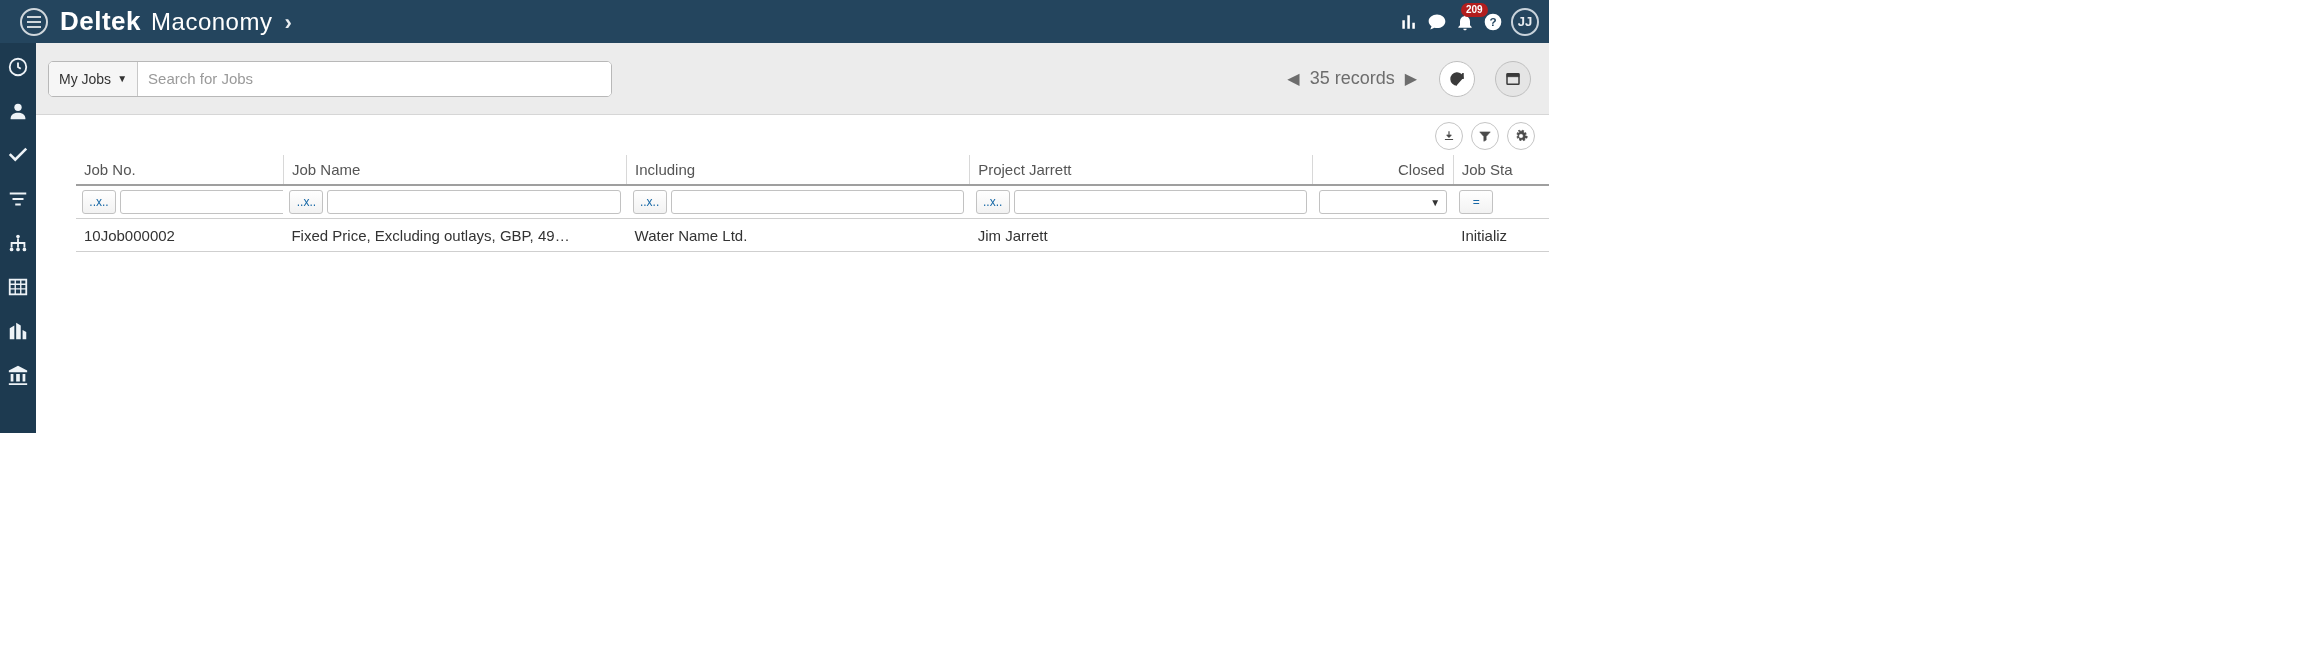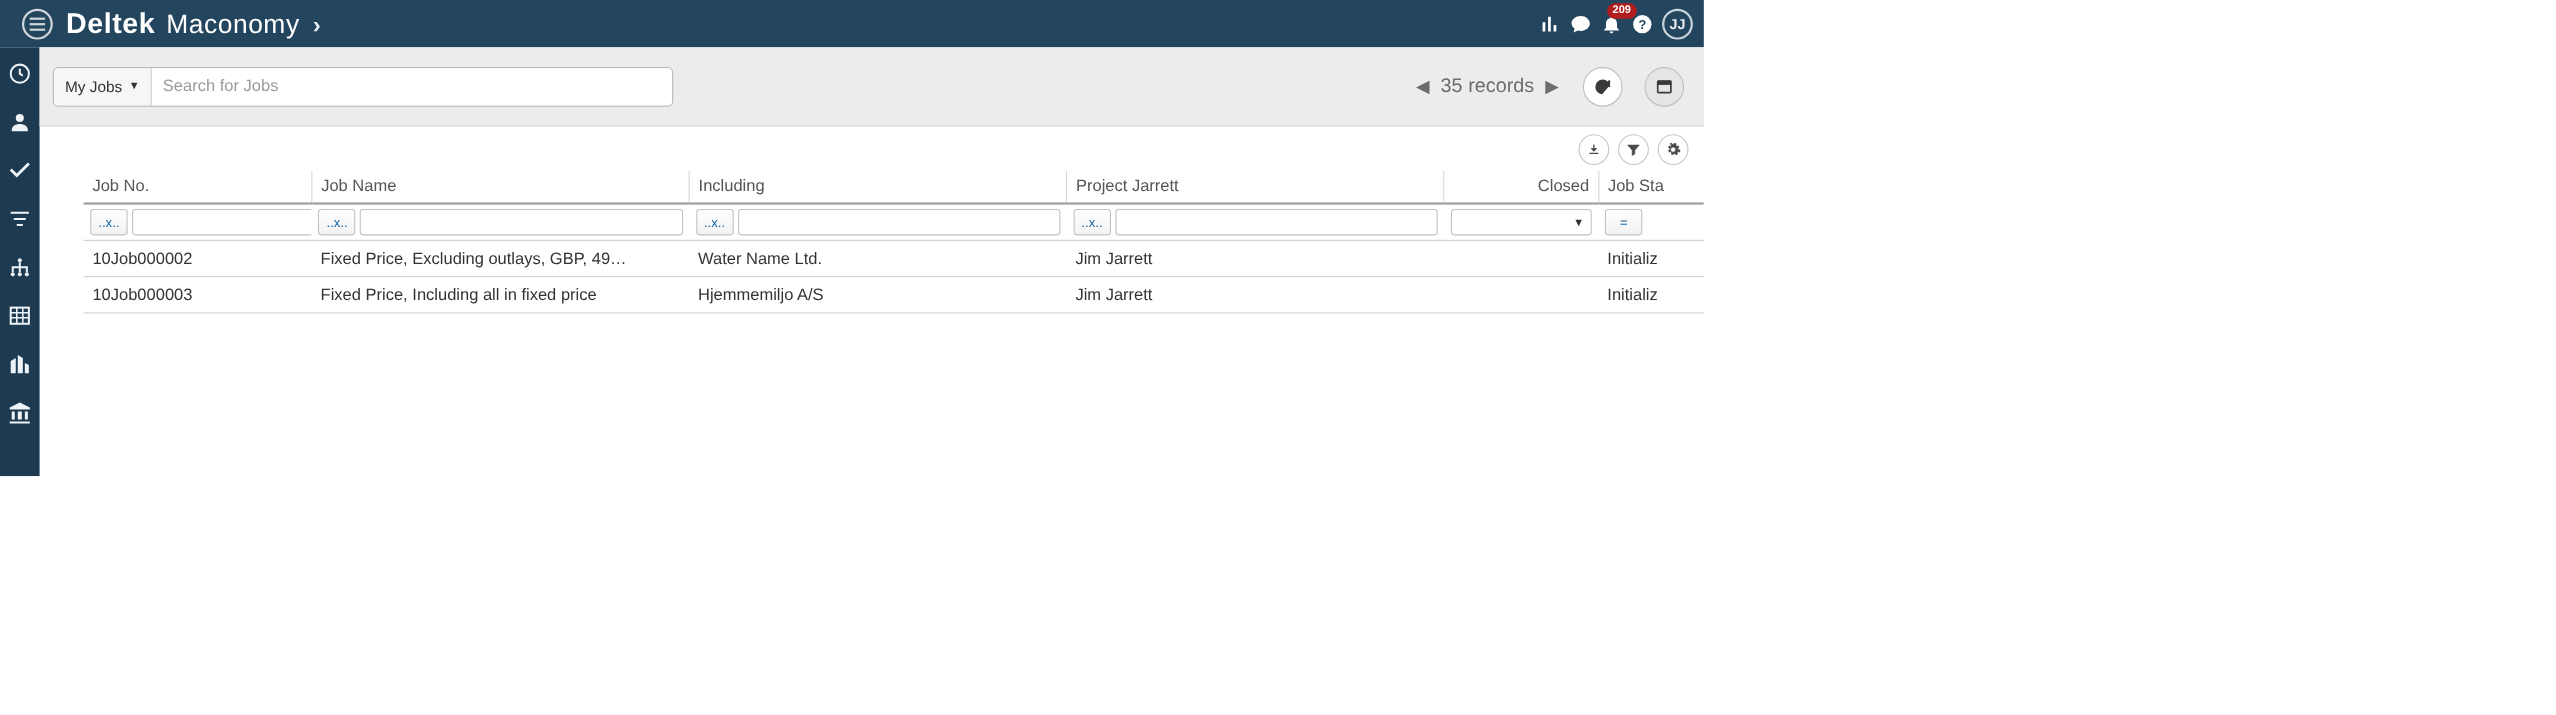--- a/index.html
+++ b/index.html
@@ -385,26 +385,18 @@
         </thead>
         <tbody id="table-body">
             <tr class="data-row">
               <td>10Job000002</td>
               <td>Fixed Price, Excluding outlays, GBP, 49…</td>
               <td>Water Name Ltd.</td>
               <td>Jim Jarrett</td>
               <td></td>
               <td>Initializ</td>
             </tr>
-            <tr class="data-row">
-              <td>10Job000003</td>
-              <td>Fixed Price, Including all in fixed price</td>
-              <td>Hjemmemiljo A/S</td>
-              <td>Jim Jarrett</td>
-              <td></td>
-              <td>Initializ</td>
-            </tr>
           </tbody>
       </table>
     </div>
 
   </div>
 </div>
 
 </body></html>

